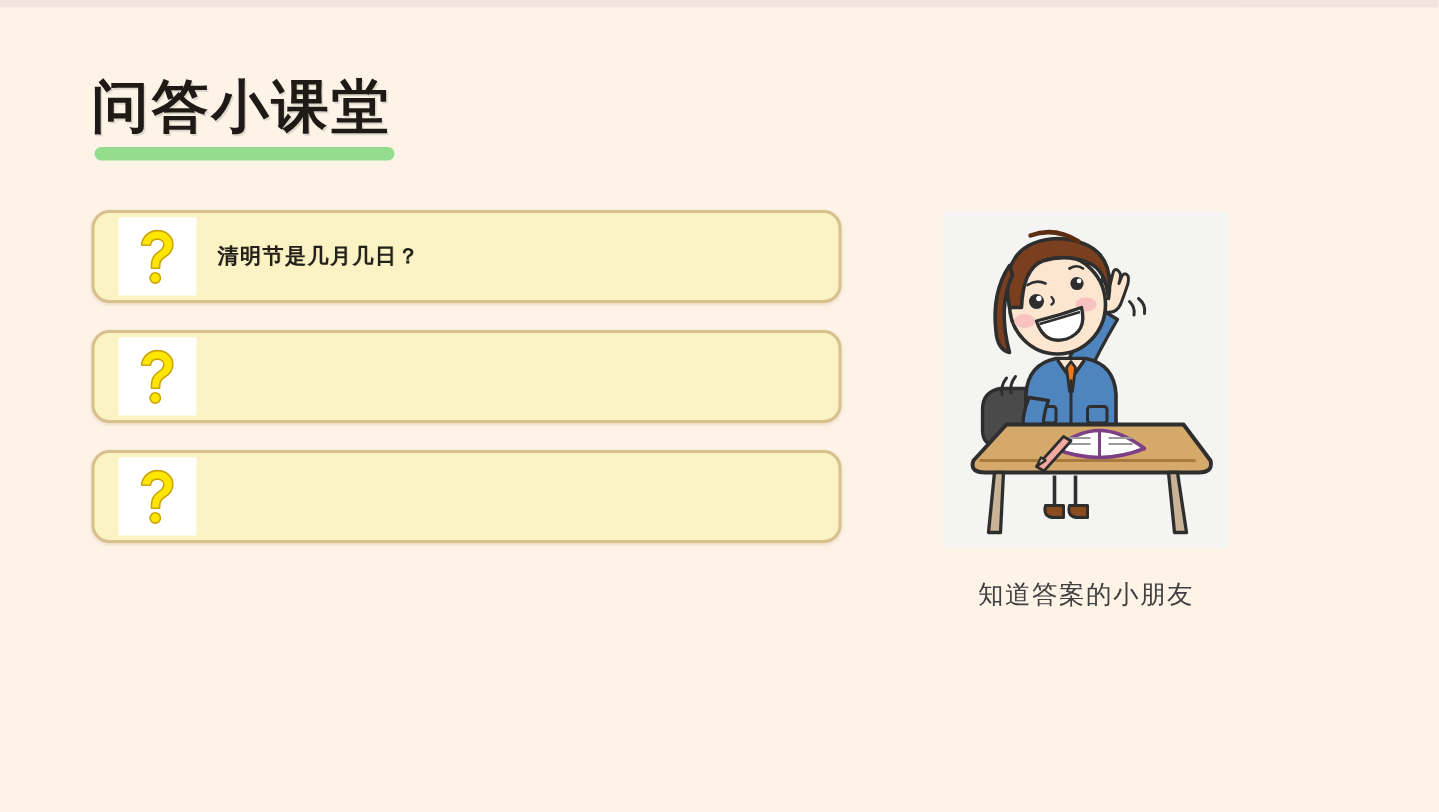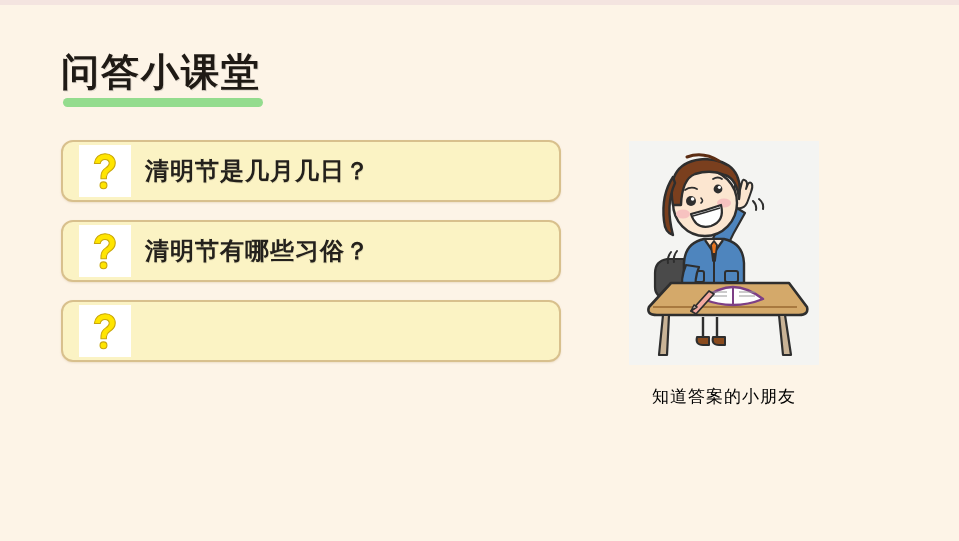--- a/index.html
+++ b/index.html
@@ -86,21 +86,21 @@
     background: #ffffff;
     display: flex;
     align-items: center;
     justify-content: center;
     flex: 0 0 auto;
   }
   .q-icon-box svg { display: block; }
   .q-text {
     margin-left: 14px;
     font-family: "Liberation Serif", "DejaVu Serif", serif;
-    font-size: 24px;
+    font-size: 14px;
     font-weight: 700;
     color: #24211c;
     letter-spacing: 1px;
     white-space: nowrap;
     text-shadow: 0.6px 0.6px 0 rgba(0,0,0,0.10);
   }
 
   
   .illus-panel {
     position: absolute;
@@ -119,21 +119,21 @@
 
   .caption {
     position: absolute;
     left: 629px;
     top: 378px;
     width: 190px;
     text-align: center;
     font-family: "Liberation Serif", "DejaVu Serif", serif;
     font-size: 17px;
     line-height: 27px;
-    color: #000000;
+    color: #404040;
     letter-spacing: 1px;
   }
   .caption div { white-space: nowrap; }
 </style>
 </head>
 <body>
 
 <div class="top-strip"></div>
 
 <div class="slide">
@@ -155,21 +155,20 @@
       <div class="q-text">清明节是几月几日？</div>
     </div>
 
     <div class="q-card">
       <div class="q-icon-box">
         <svg viewBox="0 0 52 52" width="46" height="46" aria-hidden="true">
           <path d="M14 17.5c0.5-6.5 5.6-11 12-11 6.6 0 11.6 4.4 11.6 10.4 0 4.4-2.2 7.1-6.3 9.7-2.6 1.7-3.5 2.9-3.6 5.6l-0.1 2.6h-6.2l0.1-3.4c0.1-4.2 1.6-6.4 5.4-8.9 3-2 3.9-3.1 3.9-5.3 0-2.5-1.9-4.3-4.8-4.3-3 0-4.9 1.8-5.3 4.6z" fill="#FFE500" stroke="#C9A60A" stroke-width="1.2" stroke-linejoin="round"></path>
           <circle cx="24.3" cy="42.2" r="3.9" fill="#FFE500" stroke="#C9A60A" stroke-width="1.2"></circle>
         </svg>
       </div>
-      <div class="q-text">清明节有哪些习俗？</div>
     </div>
 
     <div class="q-card">
       <div class="q-icon-box">
         <svg viewBox="0 0 52 52" width="46" height="46" aria-hidden="true">
           <path d="M14 17.5c0.5-6.5 5.6-11 12-11 6.6 0 11.6 4.4 11.6 10.4 0 4.4-2.2 7.1-6.3 9.7-2.6 1.7-3.5 2.9-3.6 5.6l-0.1 2.6h-6.2l0.1-3.4c0.1-4.2 1.6-6.4 5.4-8.9 3-2 3.9-3.1 3.9-5.3 0-2.5-1.9-4.3-4.8-4.3-3 0-4.9 1.8-5.3 4.6z" fill="#FFE500" stroke="#C9A60A" stroke-width="1.2" stroke-linejoin="round"></path>
           <circle cx="24.3" cy="42.2" r="3.9" fill="#FFE500" stroke="#C9A60A" stroke-width="1.2"></circle>
         </svg>
       </div>
     </div>

